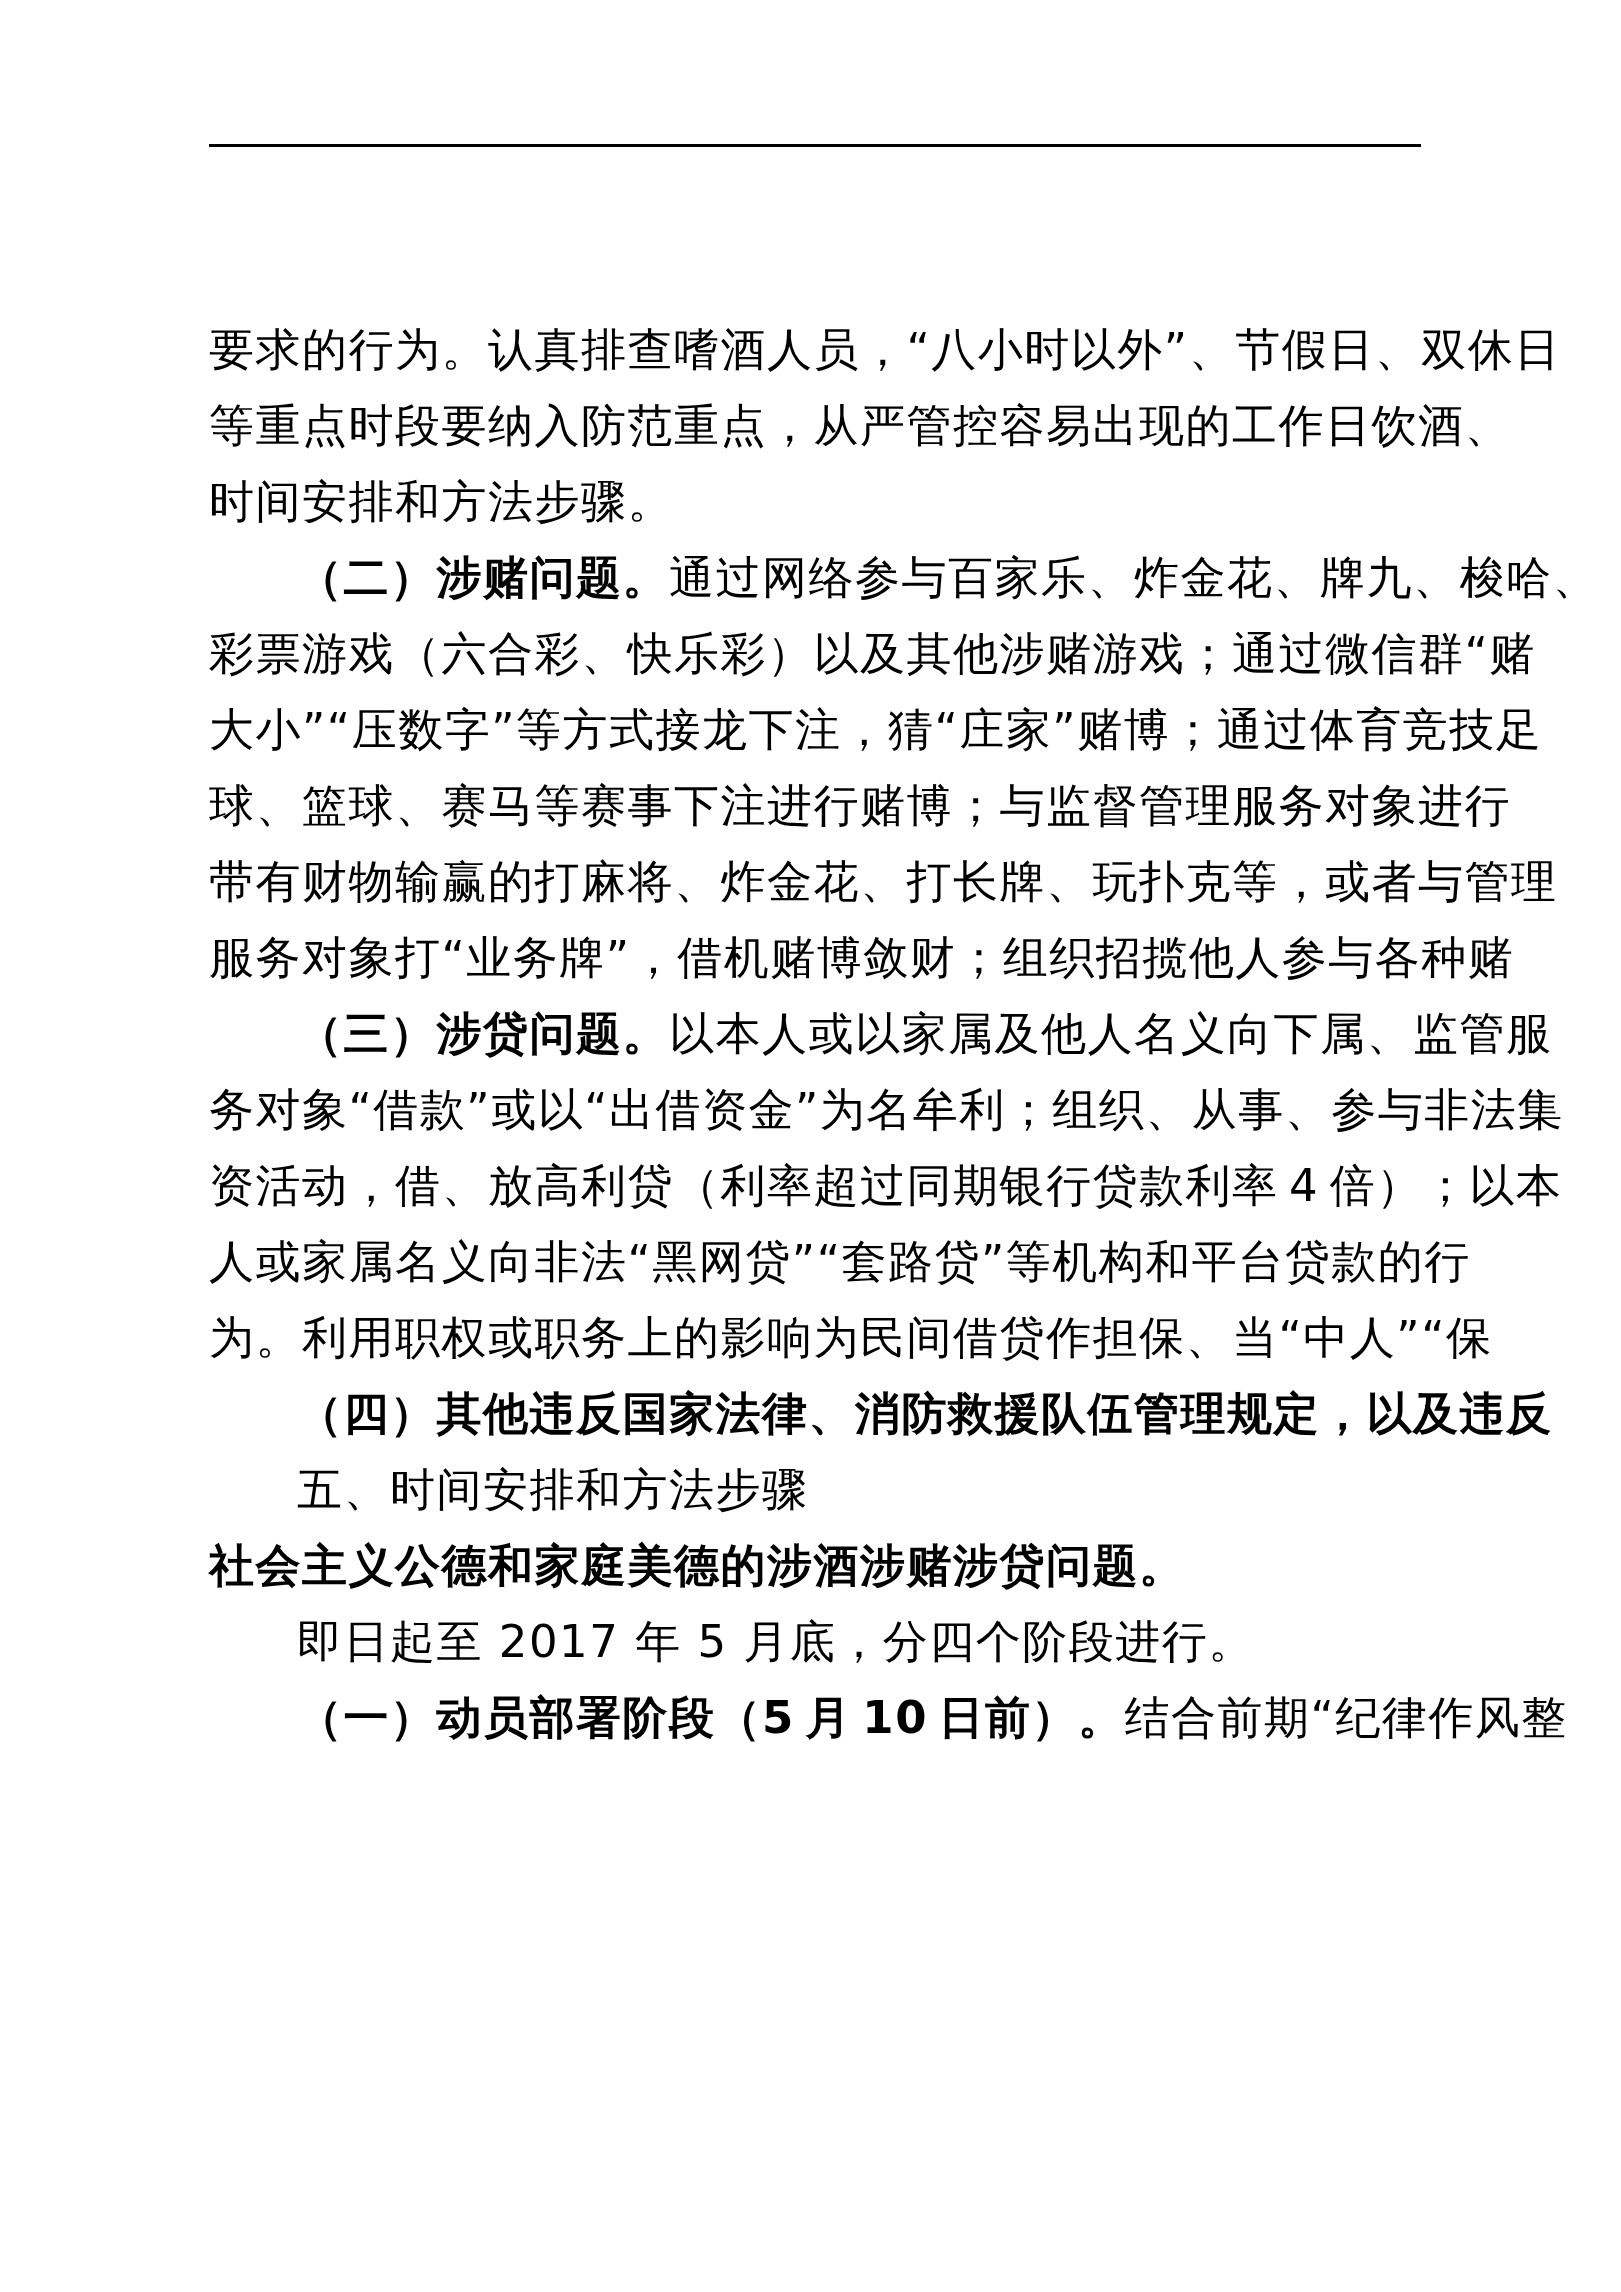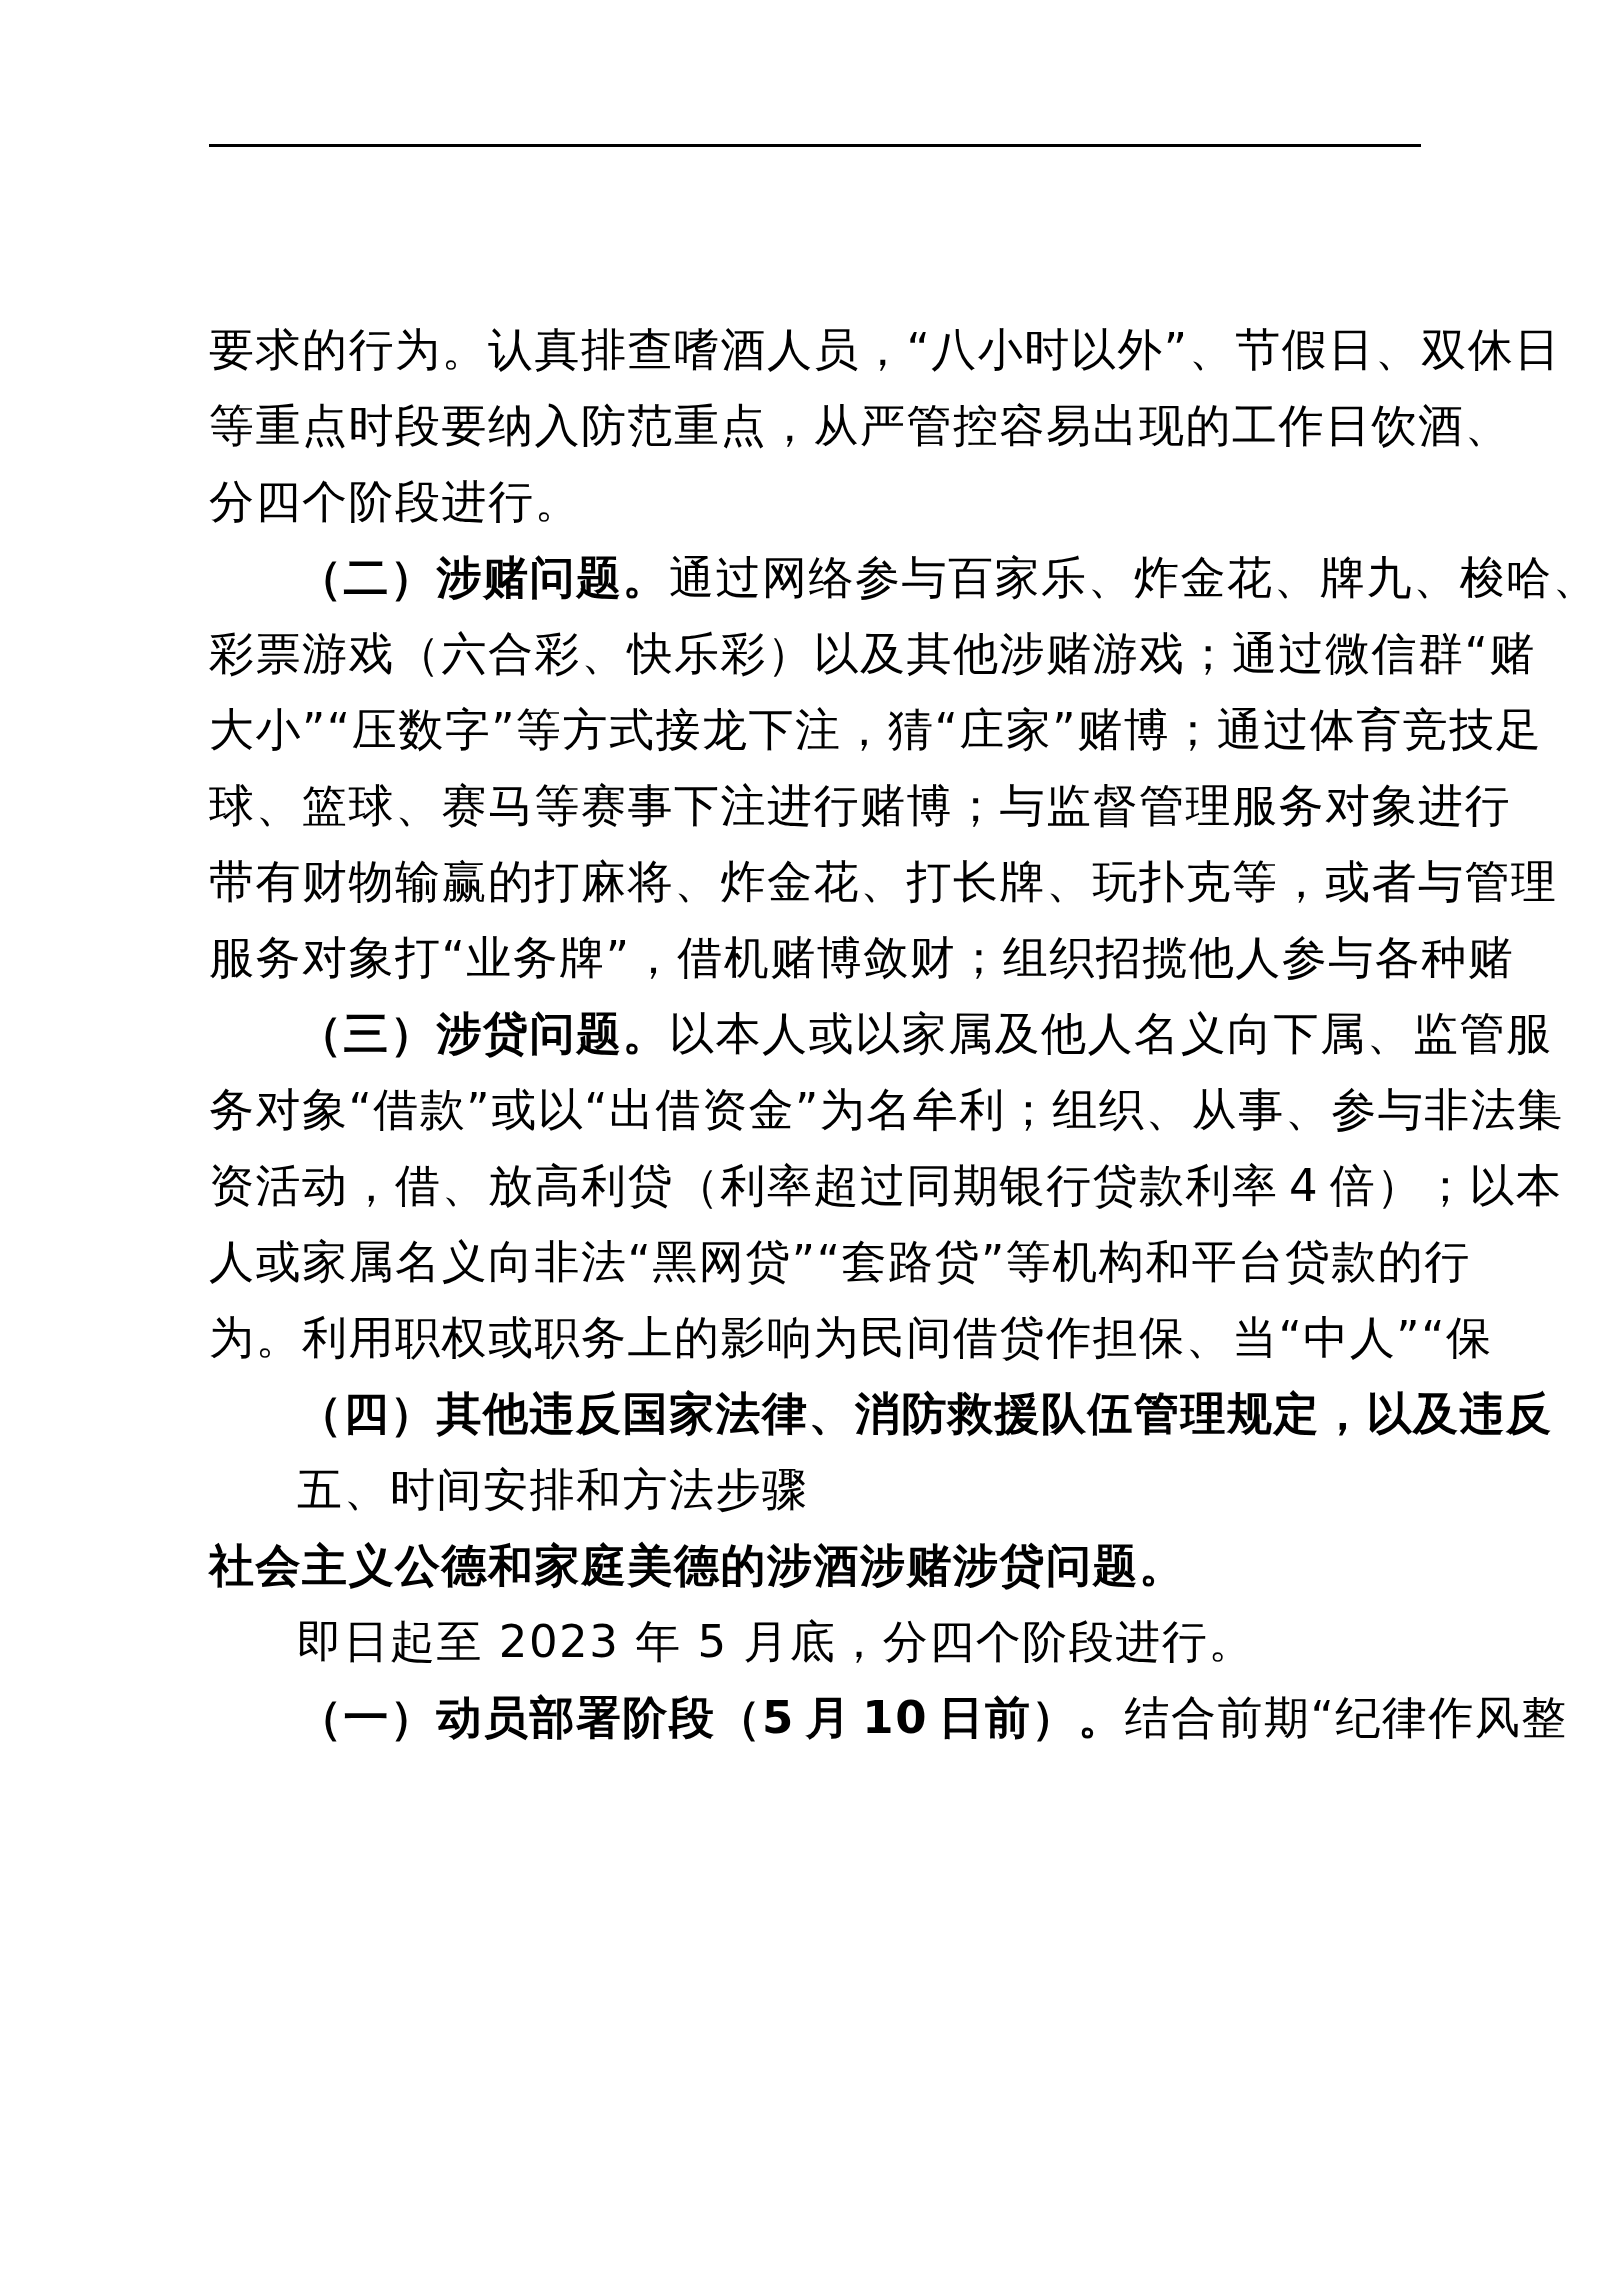--- a/index.html
+++ b/index.html
@@ -75,21 +75,21 @@
       <span class="">现</span>
       <span class="">的</span>
       <span class="">工</span>
       <span class="">作</span>
       <span class="">日</span>
       <span class="">饮</span>
       <span class="">酒</span>
       <span class="">、</span>
     </div>
     <div class="line last">
-      <span class="seg">分四个阶段进行。</span>
+      <span class="seg">时间安排和方法步骤。</span>
     </div>
     <div class="line indent">
       <span class="b">（</span>
       <span class="b">二</span>
       <span class="b">）</span>
       <span class="b">涉</span>
       <span class="b">赌</span>
       <span class="b">问</span>
       <span class="b">题</span>
       <span class="b">。</span>
@@ -456,21 +456,21 @@
       <span class="b">违</span>
       <span class="b">反</span>
     </div>
     <div class="line indent last">
       <span class="seg">五、时间安排和方法步骤</span>
     </div>
     <div class="line last">
       <span class="seg b">社会主义公德和家庭美德的涉酒涉赌涉贷问题。</span>
     </div>
     <div class="line indent last">
-      <span class="seg">即日起至 2023 年 5 月底，分四个阶段进行。</span>
+      <span class="seg">即日起至 2017 年 5 月底，分四个阶段进行。</span>
     </div>
     <div class="line indent">
       <span class="b">（</span>
       <span class="b">一</span>
       <span class="b">）</span>
       <span class="b">动</span>
       <span class="b">员</span>
       <span class="b">部</span>
       <span class="b">署</span>
       <span class="b">阶</span>

